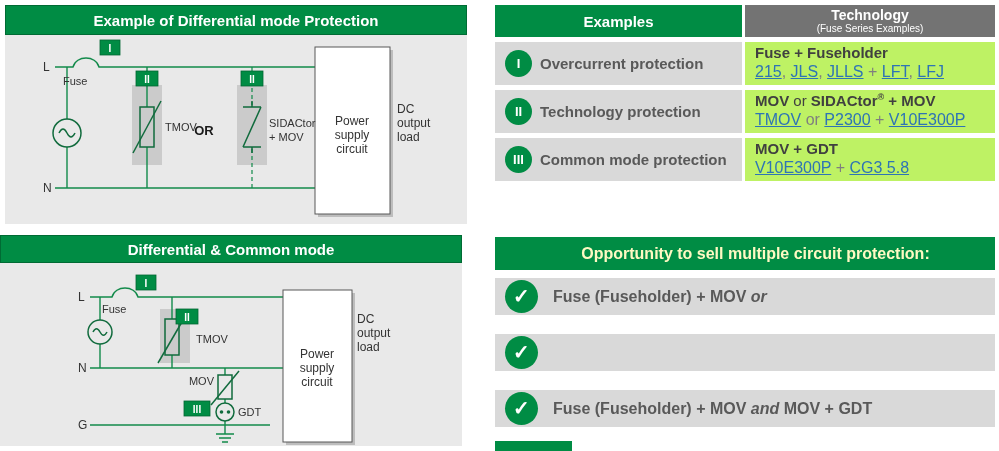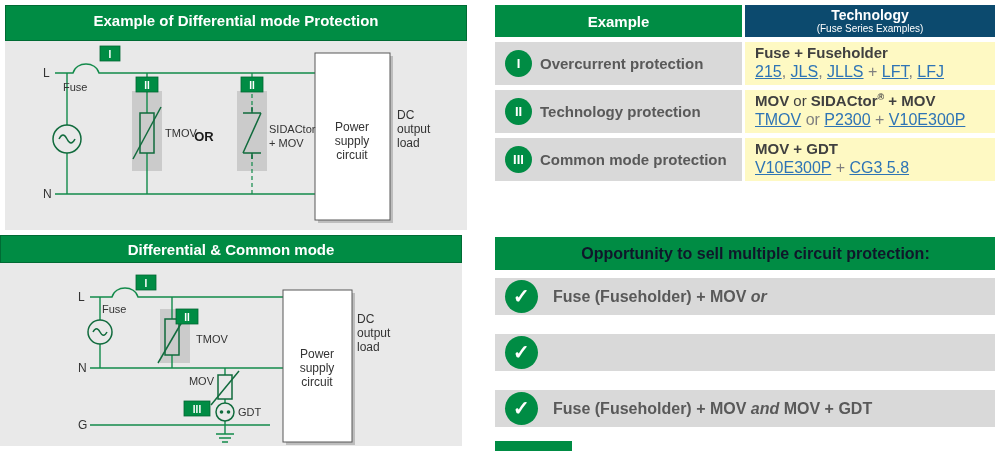--- a/index.html
+++ b/index.html
@@ -4,21 +4,21 @@
 <style>
   * { margin:0; padding:0; box-sizing:border-box; }
   html,body { width:999px; height:451px; }
   body { position:relative; background:#ffffff; font-family:"Liberation Sans", sans-serif; overflow:hidden; }
   .panel { position:absolute; }
   #panel-diff { left:5px; top:5px; width:462px; height:218px; }
   #panel-common { left:0; top:235px; width:462px; height:211px; }
   #panel-table { left:495px; top:5px; width:500px; }
   #panel-opportunity { left:495px; top:237px; width:500px; }
 
-  .circuit-header { height:36px; line-height:29px; background:#008C44; color:#fff; font-weight:bold; font-size:15px; text-align:center; border:1px solid #006b34; }
+  .circuit-header { height:30px; line-height:29px; background:#008C44; color:#fff; font-weight:bold; font-size:15px; text-align:center; border:1px solid #006b34; }
   .circuit-body { position:relative; background:#e9e9e9; }
   #panel-diff .circuit-body { height:189px; }
   #panel-common .circuit-body { height:183px; }
   svg { display:block; }
 
   .shade { fill:#cbcbcb; }
   .wire { stroke:#128a4a; stroke-width:1.4; fill:none; }
   .wire-dash { stroke:#128a4a; stroke-width:1.2; fill:none; stroke-dasharray:4 3; }
   .comp { stroke:#116b3d; stroke-width:1.5; fill:none; }
   .badge-rect { fill:#008C44; stroke:#006633; stroke-width:0.8; }
@@ -28,38 +28,38 @@
   text.mid { text-anchor:middle; }
   text.end { text-anchor:end; }
   .or-txt { font-size:13px; font-weight:bold; fill:#1a1a1a; text-anchor:middle; }
   .pwr-box { fill:#ffffff; stroke:#595959; stroke-width:1; }
   .pwr-shadow { fill:#bdbdbd; }
 
   
   .tbl-head, .tbl-row { display:flex; gap:3px; }
   .tbl-row { margin-top:5px; }
   .cell-fn-h { width:247px; height:32px; background:#008C44; color:#fff; font-weight:bold; font-size:15px; display:flex; align-items:center; justify-content:center; }
-  .cell-tech-h { flex:1; height:32px; background:#0c4a6e; color:#fff; display:flex; flex-direction:column; align-items:center; justify-content:center; line-height:1.15; }
+  .cell-tech-h { flex:1; height:32px; background:#737373; color:#fff; display:flex; flex-direction:column; align-items:center; justify-content:center; line-height:1.15; }
   .cell-tech-h .t1 { font-weight:bold; font-size:14px; }
   .cell-tech-h .t2 { font-size:10px; }
   .cell-fn { width:247px; height:43px; background:#d9d9d9; display:flex; align-items:center; padding-left:10px; }
   .badge-circle { width:27px; height:27px; border-radius:50%; background:#008C44; color:#fff; font-weight:bold; font-size:13px; display:flex; align-items:center; justify-content:center; flex-shrink:0; }
   .fn-label { margin-left:8px; font-weight:bold; font-size:15px; color:#595959; }
-  .cell-tech { flex:1; height:43px; background:#fef9c3; padding:3px 10px; display:flex; flex-direction:column; justify-content:center; }
+  .cell-tech { flex:1; height:43px; background:#bef264; padding:3px 10px; display:flex; flex-direction:column; justify-content:center; }
   .tech-title { font-weight:bold; font-size:15px; color:#404040; line-height:1.2; white-space:nowrap; }
   .tech-links { font-size:16px; line-height:1.3; white-space:nowrap; }
   .link { color:#2E74B5; text-decoration:underline; cursor:pointer; }
   .sep { color:#7f7f7f; }
   .norm { font-weight:normal; }
   .sup { vertical-align:super; font-size:60%; }
   .italic { font-style:italic; }
   .plain {}
 
   
-  .opp-header { height:33px; line-height:33px; background:#008C44; color:#0f172a; font-weight:bold; font-size:16px; text-align:center;padding-left:21px; }
+  .opp-header { height:33px; line-height:33px; background:#008C44; color:#fef9c3; font-weight:bold; font-size:16px; text-align:center;padding-left:21px; }
   .opp-row { position:relative; height:37px; background:#d9d9d9; margin-top:19px; padding-left:58px; font-weight:bold; font-size:16px; color:#595959; line-height:37px; white-space:nowrap; }
   .opp-row.first { margin-top:8px; }
   .opp-check { position:absolute; left:10px; top:2px; width:33px; height:33px; border-radius:50%; background:#008C44; color:#fff; font-size:20px; font-weight:bold; text-align:center; line-height:32px; }
 
   #footer-bar { position:absolute; left:495px; top:441px; width:77px; height:10px; background:#008C44; }
 </style>
 </head>
 <body>
 
 <div class="panel" id="panel-diff">
@@ -169,21 +169,21 @@
       <text class="lbl mid" x="317" y="123">circuit</text>
       <text class="lbl" x="357" y="60">DC</text>
       <text class="lbl" x="357" y="74">output</text>
       <text class="lbl" x="357" y="88">load</text>
     </svg>
   </div>
 </div>
 
 <div class="panel" id="panel-table">
   <div class="tbl-head">
-    <div class="cell-fn-h">Example</div>
+    <div class="cell-fn-h">Examples</div>
     <div class="cell-tech-h">
       <div class="t1">Technology</div>
       <div class="t2">(Fuse Series Examples)</div>
     </div>
   </div>
 
   <div class="tbl-row">
     <div class="cell-fn">
       <div class="badge-circle">I</div>
       <div class="fn-label">Overcurrent protection</div>

